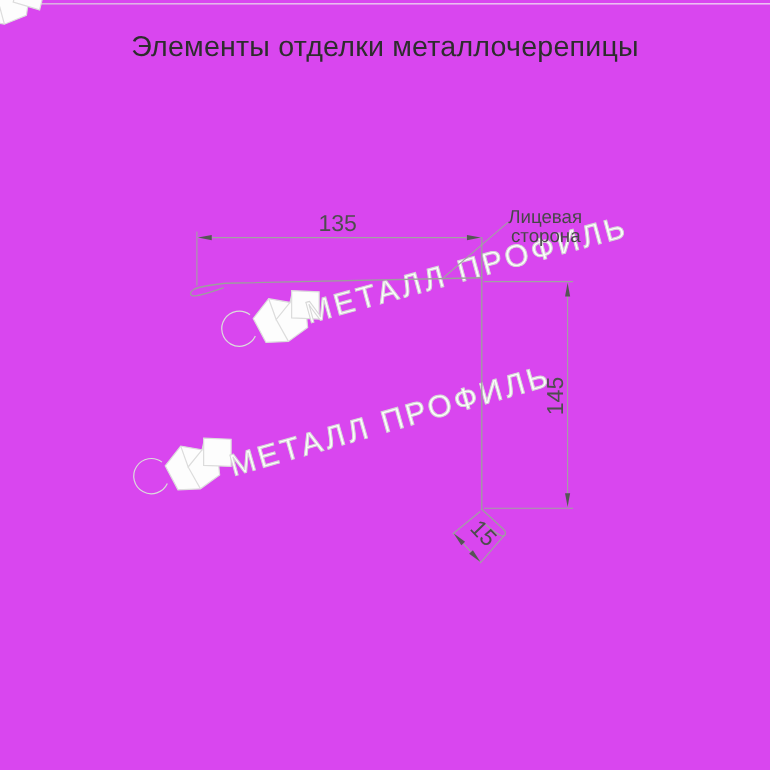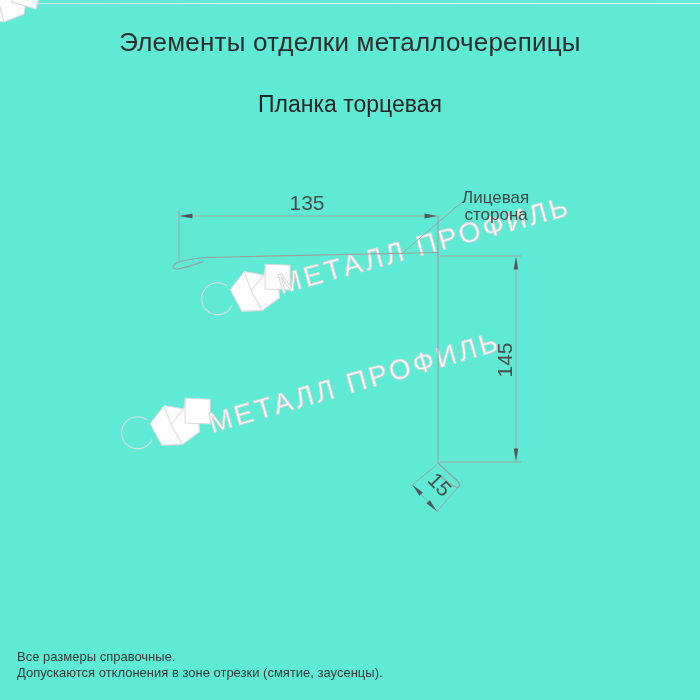--- a/index.html
+++ b/index.html
@@ -1,17 +1,17 @@
 <!DOCTYPE html>
 <html><head>
 <meta charset="utf-8">
 <style>
   html,body{margin:0;padding:0;background:#fff;}
   .page{
-    position:relative;width:700px;height:700px;background:#5eead4;
+    position:relative;width:700px;height:700px;background:#d946ef;
     font-family:"Liberation Sans", sans-serif;overflow:hidden;
   }
   .top-edge{position:absolute;left:0;top:3px;width:100%;height:1px;
     background:linear-gradient(to right,#d8d8d8,#efefef 40%,#f5f5f5);}
   .title{
     position:absolute;left:0;right:0;top:27px;text-align:center;
     font-size:26px;color:#2d2d2d;letter-spacing:0.2px;
   }
   .product{
     position:absolute;left:0;right:0;top:89px;text-align:center;
@@ -28,21 +28,20 @@
 </style>
 </head>
 <body>
 
 <div class="page">
   <div class="top-edge"></div>
 
   <div class="title">Элементы отделки металлочерепицы</div>
 
   <div class="product">
-    <div>Планка торцевая</div>
   </div>
 
   <svg class="drawing" width="700" height="700" viewBox="0 0 700 700">
 
     <g>
       <g id="wmlogo" stroke="#dcdcdc" fill="#fdfdfd" stroke-width="1.1">
         <path d="M-24,10 A16,16 0 1 1 -24,-10" fill="none"></path>
         <path d="M-16,18 L-22,-6 L-4,-20 L14,-12 L17,-18 L28,-13 L24,14 L4,22 Z"></path>
         <path d="M-4,-20 L-2,0 L14,-12" fill="none"></path>
         <path d="M-2,0 L4,22" fill="none"></path>
@@ -107,17 +106,13 @@
       <text class="dimtext" transform="translate(434.5,489.5) rotate(46)" text-anchor="middle">15</text>
     </g>
 
     <g>
       <line x1="403" y1="252.5" x2="462" y2="202" stroke="#a2a2a2" stroke-width="1"></line>
       <text class="labeltext" x="462" y="202.5">Лицевая</text>
       <text class="labeltext" x="464.5" y="220">сторона</text>
     </g>
   </svg>
 
-  <div class="footer">
-    <div>Все размеры справочные.</div>
-    <div>Допускаются отклонения в зоне отрезки (смятие, заусенцы).</div>
-  </div>
 </div>
 
 </body></html>

